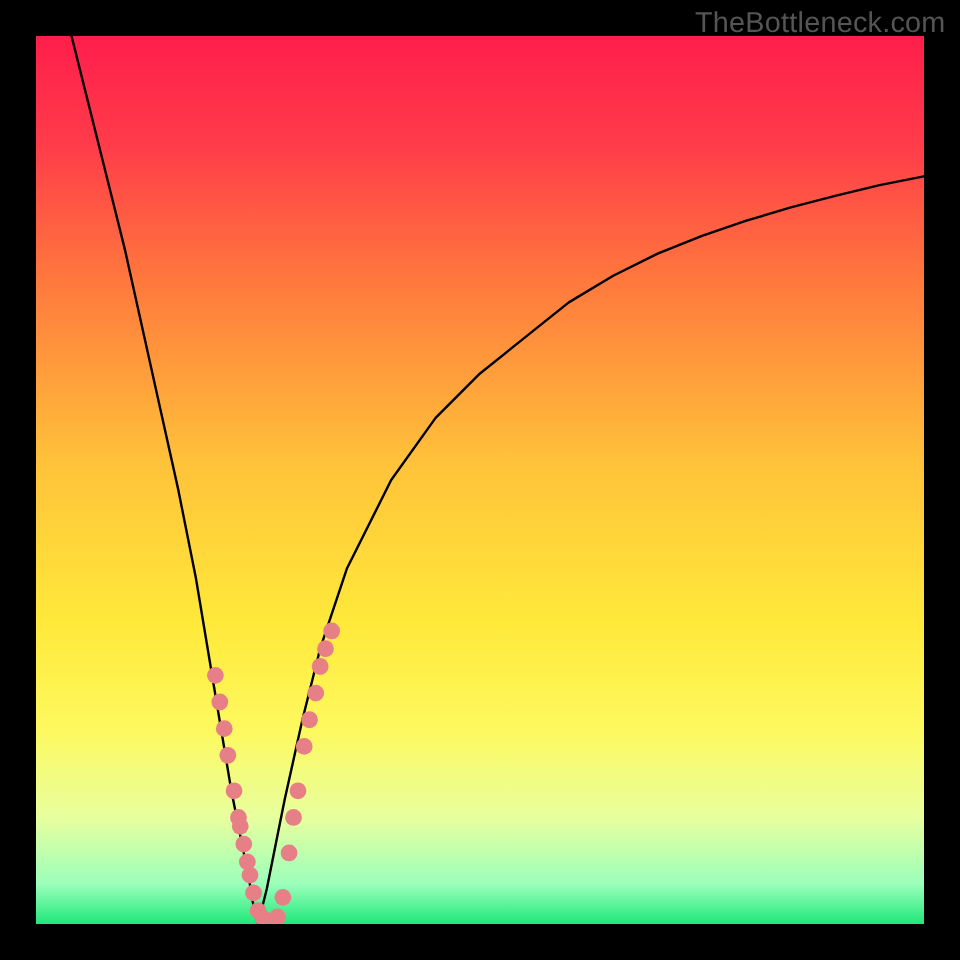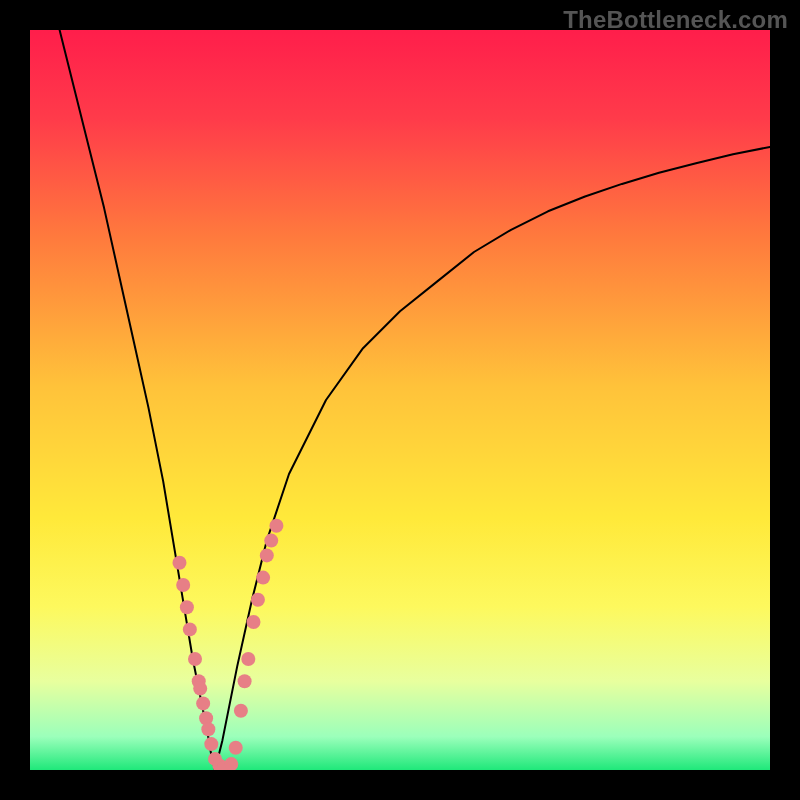--- a/index.html
+++ b/index.html
@@ -29,21 +29,21 @@
     position: absolute;
     left: 0; top: 0;
     width: 100%; height: 100%;
   }
   .watermark {
     position: absolute;
     top: 6px;
     right: 12px;
     color: #555;
     font-size: 24px;
-    font-weight: 700;
+    font-weight: 400;
     letter-spacing: 0.2px;
     user-select: none;
   }
   svg.curves {
     position: absolute;
     left: 0; top: 0;
     width: 740px; height: 740px;
   }
 </style>
 </head>

